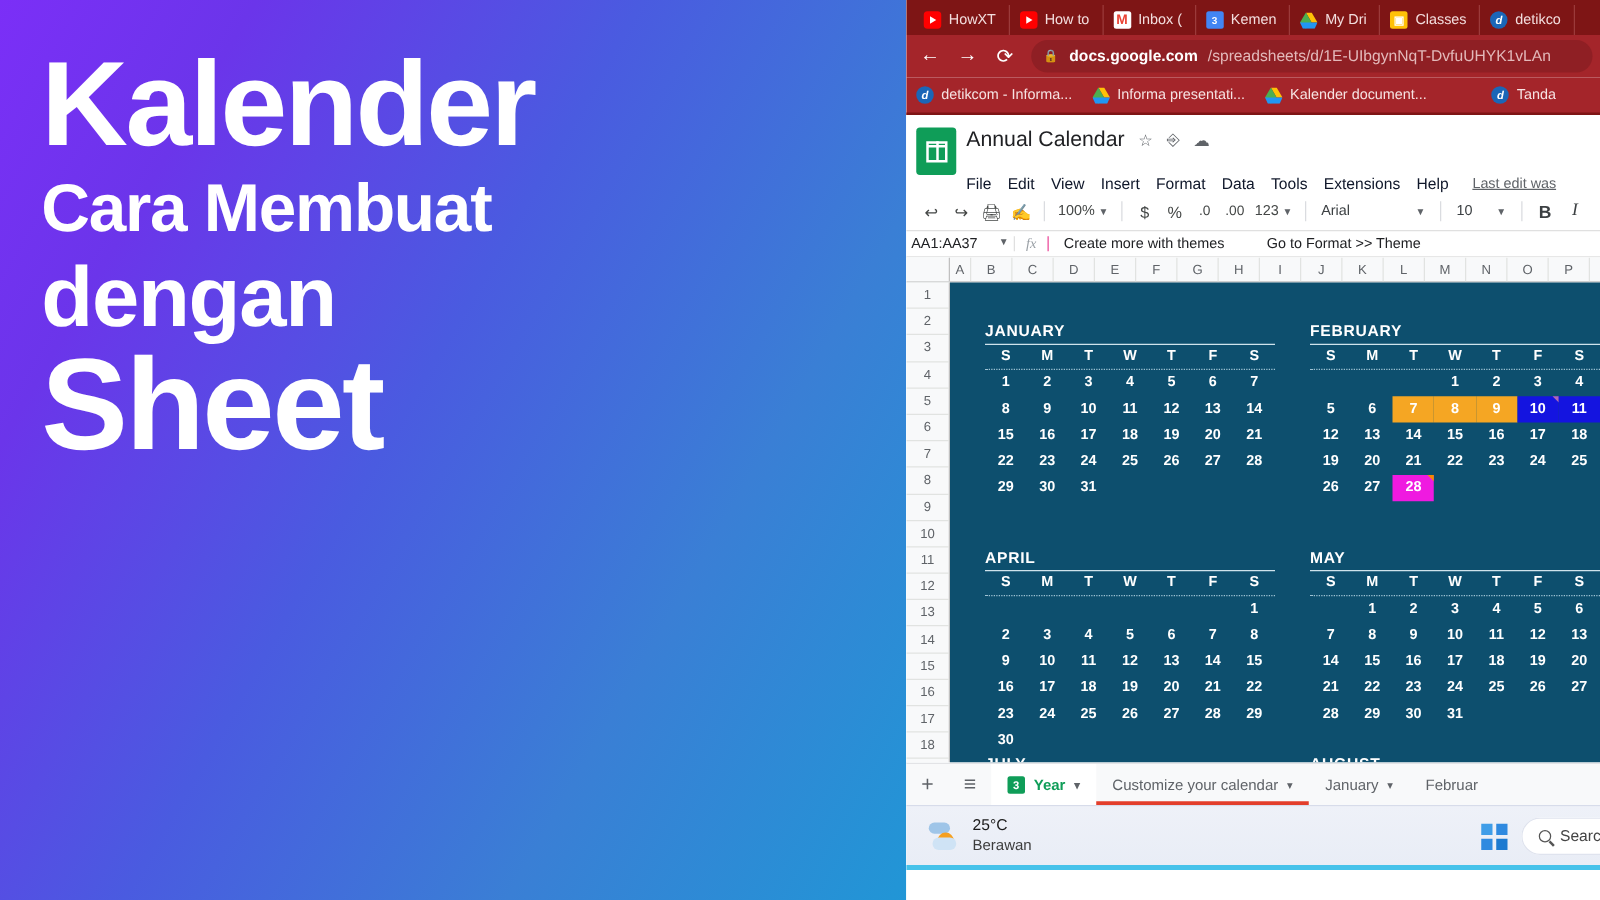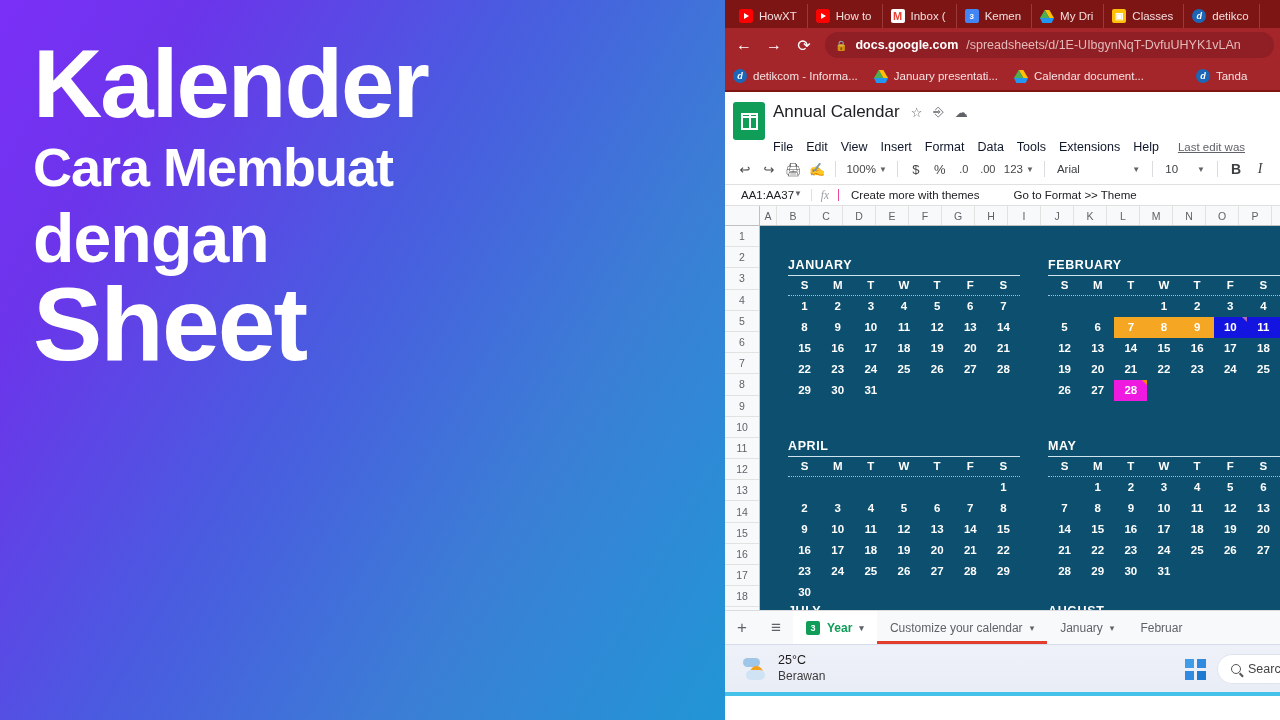--- a/index.html
+++ b/index.html
@@ -116,21 +116,21 @@
              font-size: 11.5px; color: #3c4043; padding: 0 6px; }
   .bold-b { font-weight: 700; font-size: 14px; color: #3c4043; }
   .ital-i { font-style: italic; font-size: 14px; color: #3c4043; font-family: "Liberation Serif", serif; }
 
   
   .fbar {
     height: 22px; display: flex; align-items: center; border-top: 1px solid #e0e0e0;
     border-bottom: 1px solid #e0e0e0; background: #fff; font-size: 11.5px; color: #202124;
   }
   .namebox { width: 86px; display: flex; align-items: flex-start; justify-content: space-between;
-             padding: 0 16px; flex: 0 0 86px; }
+             padding: 0 4px; flex: 0 0 86px; }
   .fx { width: 28px; text-align: center; color: #9aa0a6; font-style: italic;
         font-family: "Liberation Serif", serif; border-left: 1px solid #e0e0e0;
         border-right: 1px solid #ec4899; }
   .fcontent { padding-left: 12px; display: flex; gap: 34px; white-space: nowrap; }
 
   
   .gridwrap { position: relative; height: 404px; background: #fff; overflow: hidden; }
   .colhead { display: flex; height: 20px; background: #f8f9fa;
              border-bottom: 1px solid #c0c0c0; }
   .corner { width: 35px; flex: 0 0 35px; background: #f8f9fa; border-right: 1px solid #c0c0c0; }
@@ -279,31 +279,31 @@
         <span>detikcom - Informa...</span>
       </div>
       <div class="bm">
         <span class="favicon">
           <svg width="14" height="13" viewBox="0 0 14 13">
               <polygon points="4.7,0 9.3,0 14,8 9.3,8" fill="#ffc107"></polygon>
               <polygon points="4.7,0 0,8 4.7,13 9.3,8" fill="#4caf50"></polygon>
               <polygon points="0,8 2.3,13 11.7,13 14,8" fill="#2196f3"></polygon>
             </svg>
         </span>
-        <span>January presentati...</span>
+        <span>Informa presentati...</span>
       </div>
       <div class="bm">
         <span class="favicon">
           <svg width="14" height="13" viewBox="0 0 14 13">
               <polygon points="4.7,0 9.3,0 14,8 9.3,8" fill="#ffc107"></polygon>
               <polygon points="4.7,0 0,8 4.7,13 9.3,8" fill="#4caf50"></polygon>
               <polygon points="0,8 2.3,13 11.7,13 14,8" fill="#2196f3"></polygon>
             </svg>
         </span>
-        <span>Calendar document...</span>
+        <span>Kalender document...</span>
       </div>
       <div class="bm" style="opacity:.35">
         <span class="favicon"></span>
         <span></span>
       </div>
       <div class="bm">
         <span class="favicon fi-dtk">d</span>
         <span>Tanda</span>
       </div>
     </div>

